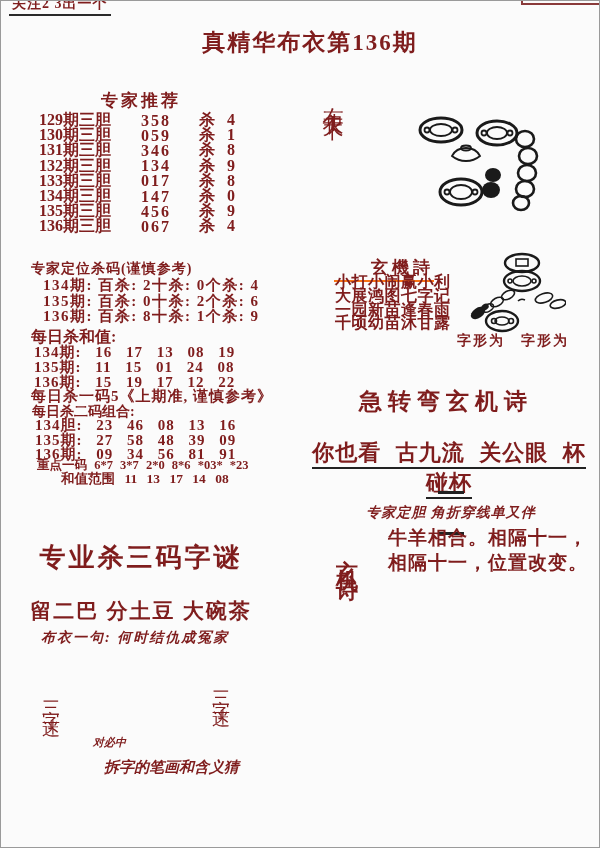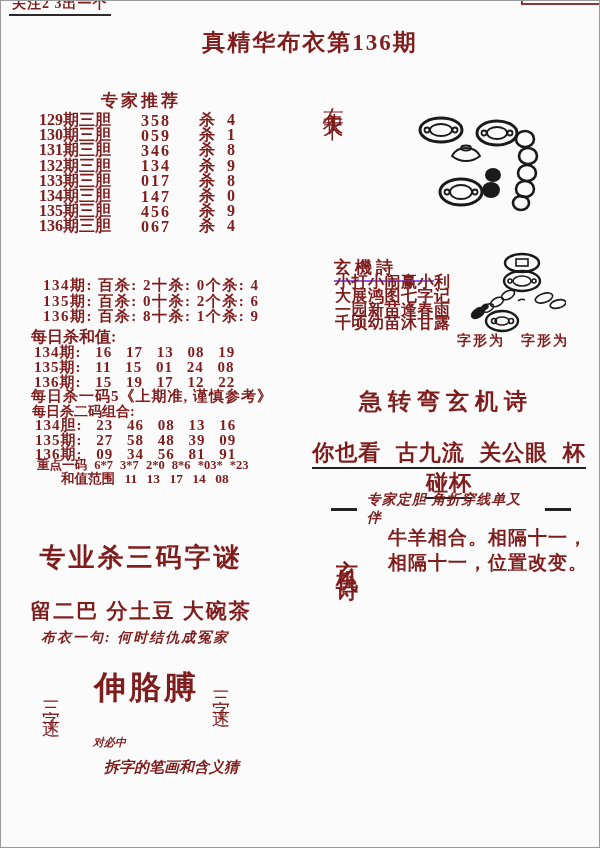--- a/index.html
+++ b/index.html
@@ -53,36 +53,36 @@
     font-style:italic; letter-spacing:2px; }
 
   .tc-left  { top:686px; left:38px;  font-size:18px; letter-spacing:9px; }
   .tc-right { top:676px; left:208px; font-size:18px; letter-spacing:9px; }
   .tc-answer { top:665px; left:93px; font-size:32px; font-weight:bold; letter-spacing:3px; }
   .tc-hint1 { top:719px; left:103px; font-size:15px; font-weight:bold; font-style:italic;margin-top:38px; }
   .tc-hint2 { top:734px; left:92px; font-size:11px; font-weight:bold; font-style:italic; }
 
   .buyi { top:90px; left:318px; font-size:21px; letter-spacing:5px; }
 
-  .xj-head { top:255px; left:333px; width:100px; text-align:left; font-size:17px;
-    font-weight:bold; letter-spacing:4px; border-bottom:2px solid #8b5cf6; padding-bottom:1px; }
+  .xj-head { top:255px; left:333px; width:100px; text-align:right; font-size:17px;
+    font-weight:bold; letter-spacing:4px; border-bottom:2px solid #f97316; padding-bottom:1px; }
   .xj-lines { top:274px; left:334px; }
   .xj-line { font-size:16px; font-weight:bold; line-height:13.8px; letter-spacing:0.5px; }
 
   .glyph-cap { top:331px; left:456px; font-size:14px; font-weight:bold; }
   .glyph-cap span { margin-right:16px; letter-spacing:2px; }
 
   .st-head { top:385px; left:300px; width:290px; text-align:center;
     font-size:23px; font-weight:bold; letter-spacing:6px; }
   .st-line { top:437px; left:300px; width:296px; text-align:center; }
   .st-line span { font-size:22px; font-weight:bold; letter-spacing:1px; word-spacing:8px;
     border-bottom:2px solid #222; padding-bottom:2px; }
 
   .divider { top:490px; left:330px; width:240px; display:flex; align-items:center;
-    justify-content:center; gap:10px; }
+    justify-content:center; gap:10px;flex-direction:column; }
   .dash { height:3px; background:#222; }
   .dash.l1 { width:26px; } .dash.r1 { width:26px; }
   .div-text { font-size:14px; font-weight:bold; font-style:italic; letter-spacing:1px; }
 
   .xs-vert { top:540px; left:331px; font-size:22px; font-weight:bold; letter-spacing:10px; }
   .xs-l1 { top:524px; left:387px; font-size:19px; font-weight:bold; letter-spacing:1px; }
   .xs-l2 { top:549px; left:387px; font-size:19px; font-weight:bold; letter-spacing:1px; }
 
   svg .ink { stroke:#1a1a1a; fill:none; }
   svg .fill { fill:#1a1a1a; stroke:none; }
@@ -136,20 +136,21 @@
       <span class="d">456</span>
       <span class="k">杀 9</span>
     </div>
     <div class="rec-row">
       <span class="p">136期三胆</span>
       <span class="d">067</span>
       <span class="k">杀 4</span>
     </div>
   </div>
 
+  <div class="abs pk-head">专家定位杀码(谨慎参考)</div>
   <div class="abs pk-rows">
     <div class="pk-row">134期: 百杀: 2十杀: 0个杀: 4</div>
     <div class="pk-row">135期: 百杀: 0十杀: 2个杀: 6</div>
     <div class="pk-row">136期: 百杀: 8十杀: 1个杀: 9</div>
   </div>
 
   <div class="abs ds-head">每日杀和值:</div>
   <div class="abs ds-rows">
     <div class="ds-row digits">134期: 16 17 13 08 19</div>
     <div class="ds-row digits">135期: 11 15 01 24 08</div>
@@ -166,21 +167,20 @@
   </div>
 
   <div class="abs key1">重点一码 6*7 3*7 2*0 8*6 *03* *23</div>
   <div class="abs srange">和值范围 11 13 17 14 08</div>
 
   <div class="abs riddle-head">专业杀三码字谜</div>
   <div class="abs riddle-line">留二巴 分土豆 大碗茶</div>
   <div class="abs riddle-note">布衣一句: 何时结仇成冤家</div>
 
   <div class="abs vert tc-left">三字迷</div>
-  <div class="abs tc-answer">伸胳膊</div>
   <div class="abs tc-hint1">拆字的笔画和含义猜</div>
   <div class="abs tc-hint2">对必中</div>
   <div class="abs vert tc-right">三字迷</div>
 
   <div class="abs vert buyi">布衣天下I</div>
 
   <svg class="abs" style="top:105px; left:408px;" width="175" height="108" viewBox="0 0 175 108">
     <g class="ink" stroke-width="3">
       <ellipse cx="32" cy="24" rx="21" ry="12"></ellipse>
       <ellipse cx="88" cy="27" rx="20" ry="12"></ellipse>

